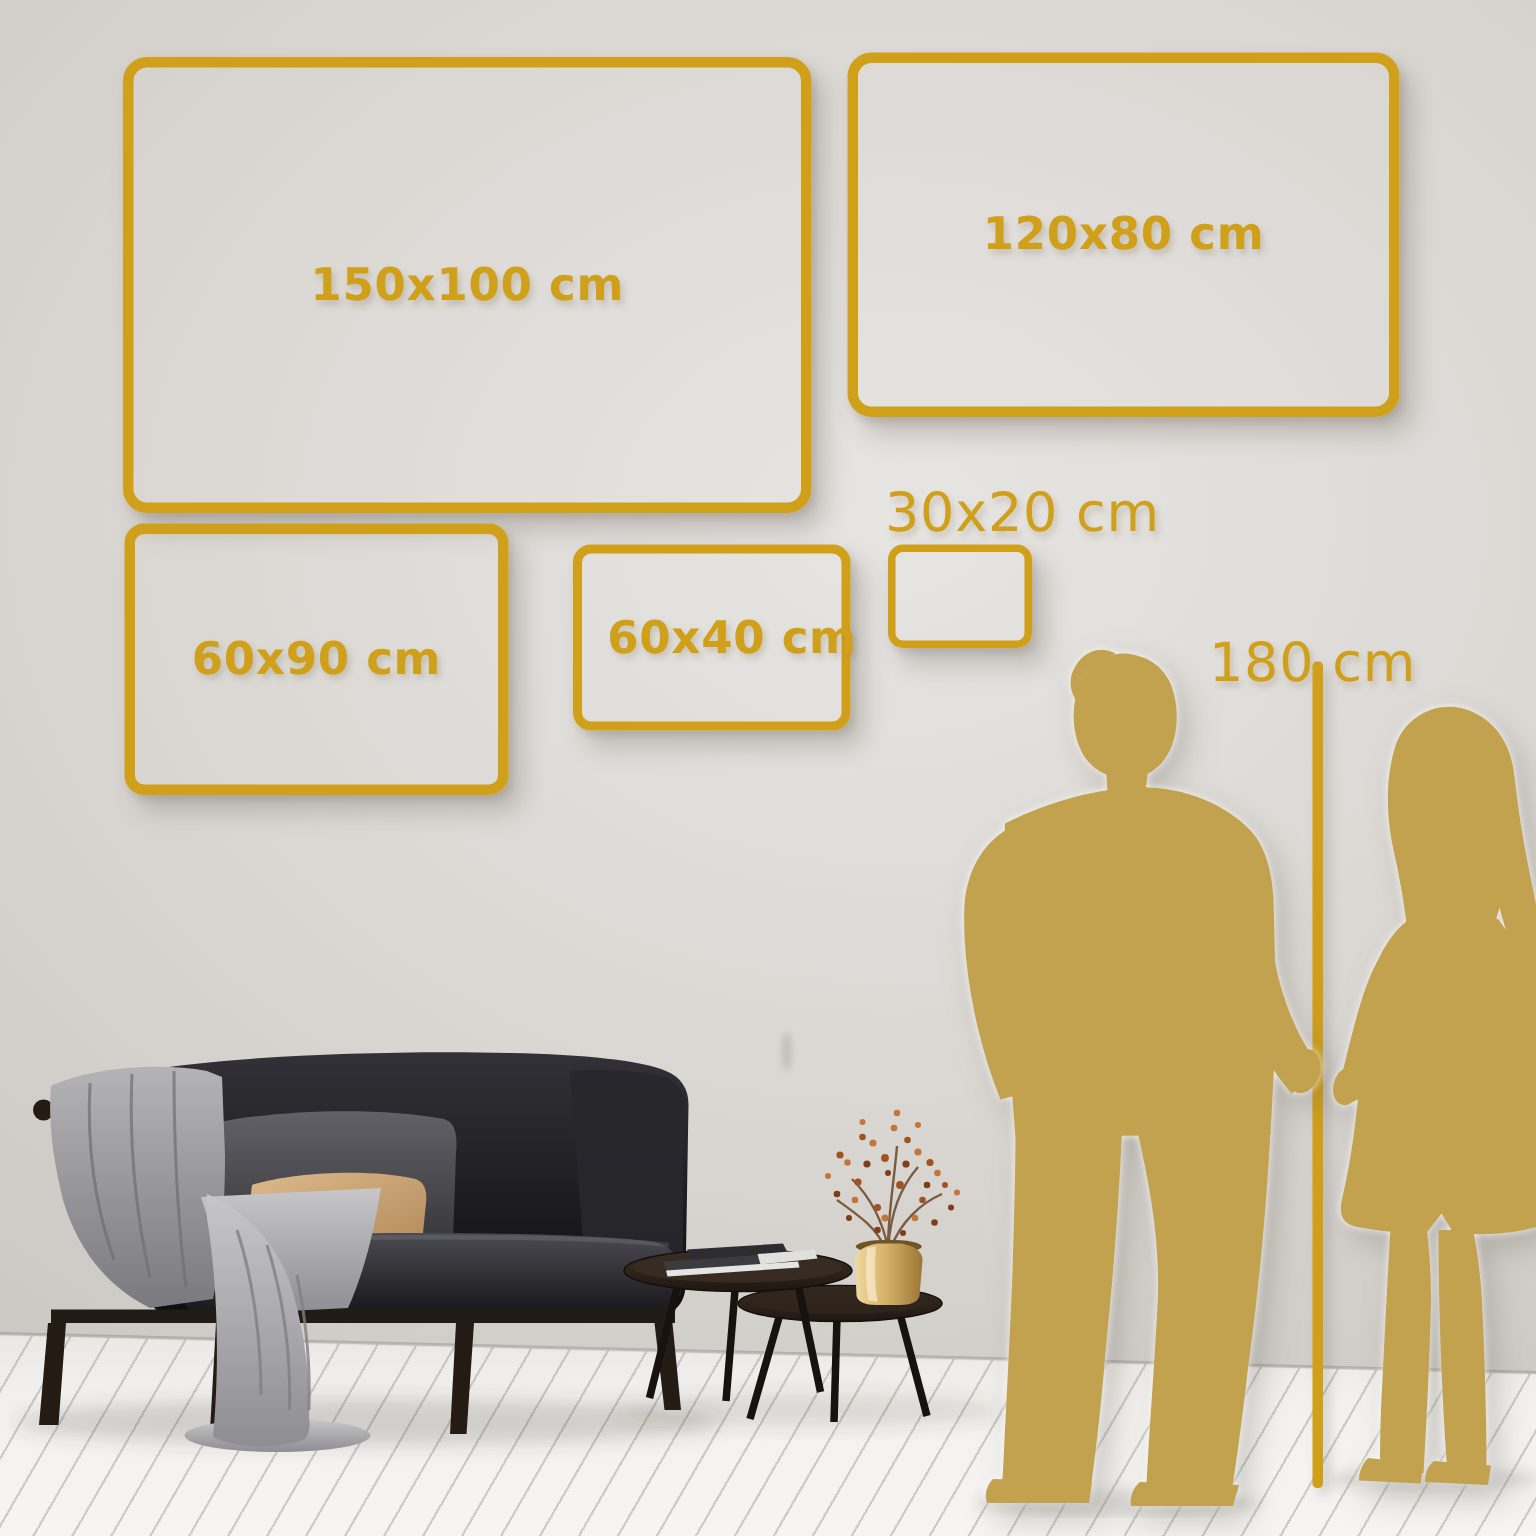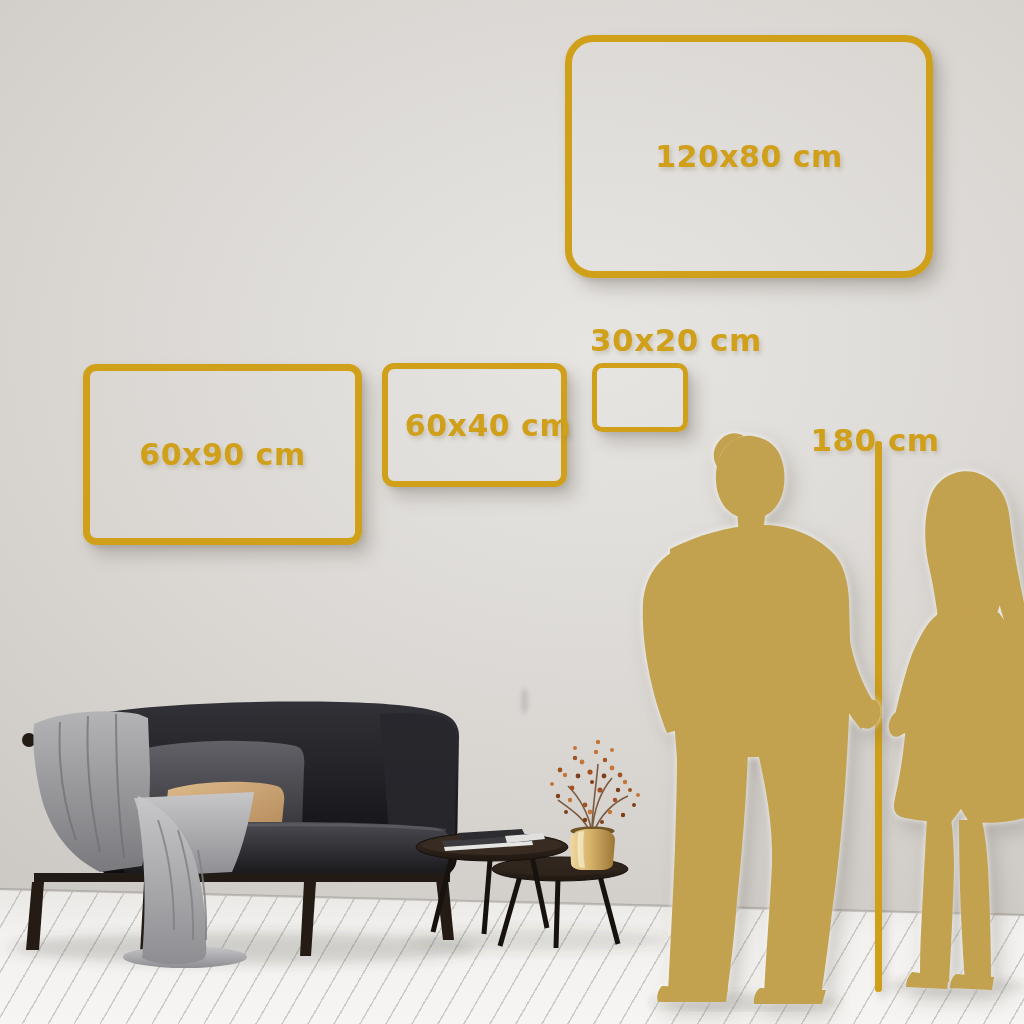--- a/index.html
+++ b/index.html
@@ -4,36 +4,36 @@
 <style>
   html,body{margin:0;padding:0;background:#888;}
   .scene{
     position:relative;width:1024px;height:1024px;overflow:hidden;
     font-family:"DejaVu Sans","Liberation Sans",sans-serif;
     background:radial-gradient(ellipse 980px 760px at 58% 34%, #e7e5e2 0%, #dad7d3 52%, #cac6c2 100%);
   }
   
   .size-frame{
     position:absolute;border-style:solid;border-color:#d1a01a;
-    border-radius:28px;box-sizing:border-box;
+    border-radius:16px;box-sizing:border-box;
     box-shadow:9px 11px 16px rgba(108,100,88,0.30), 2px 3px 5px rgba(108,100,88,0.18);
     display:flex;align-items:center;justify-content:center;
   }
   .frame-label{
     color:#d1a01a;font-weight:bold;font-size:30px;letter-spacing:0.5px;
     text-shadow:2px 3px 4px rgba(128,114,84,0.28);white-space:nowrap;
   }
   .f-150{left:82px;top:38px;width:459px;height:304px;border-width:7px;}
   .f-120{left:565px;top:35px;width:368px;height:243px;border-width:7px;}
-  .f-6090{left:83px;top:364px;width:279px;height:181px;border-width:7px;border-radius:13px;}
+  .f-6090{left:83px;top:349px;width:256px;height:181px;border-width:7px;border-radius:13px;}
   .f-6040{left:382px;top:363px;width:185px;height:124px;border-width:6px;border-radius:12px;padding-left:27px;}
   .f-3020{left:592px;top:363px;width:96px;height:69px;border-width:5px;border-radius:10px;}
   .label-3020{position:absolute;left:590px;top:322px;width:220px;text-align:left;}
   .label-180{position:absolute;left:795px;top:422px;width:160px;text-align:center;}
-  .floating-label{color:#d1a01a;font-weight:bold;font-size:31px;letter-spacing:0.5px;
+  .floating-label{color:#d1a01a;font-weight:normal;font-size:36px;letter-spacing:0.5px;
     text-shadow:2px 3px 4px rgba(128,114,84,0.28);}
   
   .height-line{
     position:absolute;left:875px;top:441px;width:7px;height:551px;
     background:#d1a01a;border-radius:3px;
     box-shadow:4px 5px 8px rgba(108,100,88,0.25);
   }
   
   .floor{
     position:absolute;left:0;top:884px;width:1024px;height:140px;
@@ -58,20 +58,23 @@
   .wall-smudge{
     position:absolute;left:521px;top:688px;width:7px;height:26px;border-radius:50%;
     background:rgba(110,105,100,0.22);filter:blur(2px);
   }
 </style>
 </head>
 <body>
 
 <div class="scene">
 
+  <div class="size-frame f-150">
+    <span class="frame-label">150x100 cm</span>
+  </div>
   <div class="size-frame f-120">
     <span class="frame-label">120x80 cm</span>
   </div>
   <div class="size-frame f-6090">
     <span class="frame-label">60x90 cm</span>
   </div>
   <div class="size-frame f-6040">
     <span class="frame-label">60x40 cm</span>
   </div>
   <div class="size-frame f-3020"></div>

